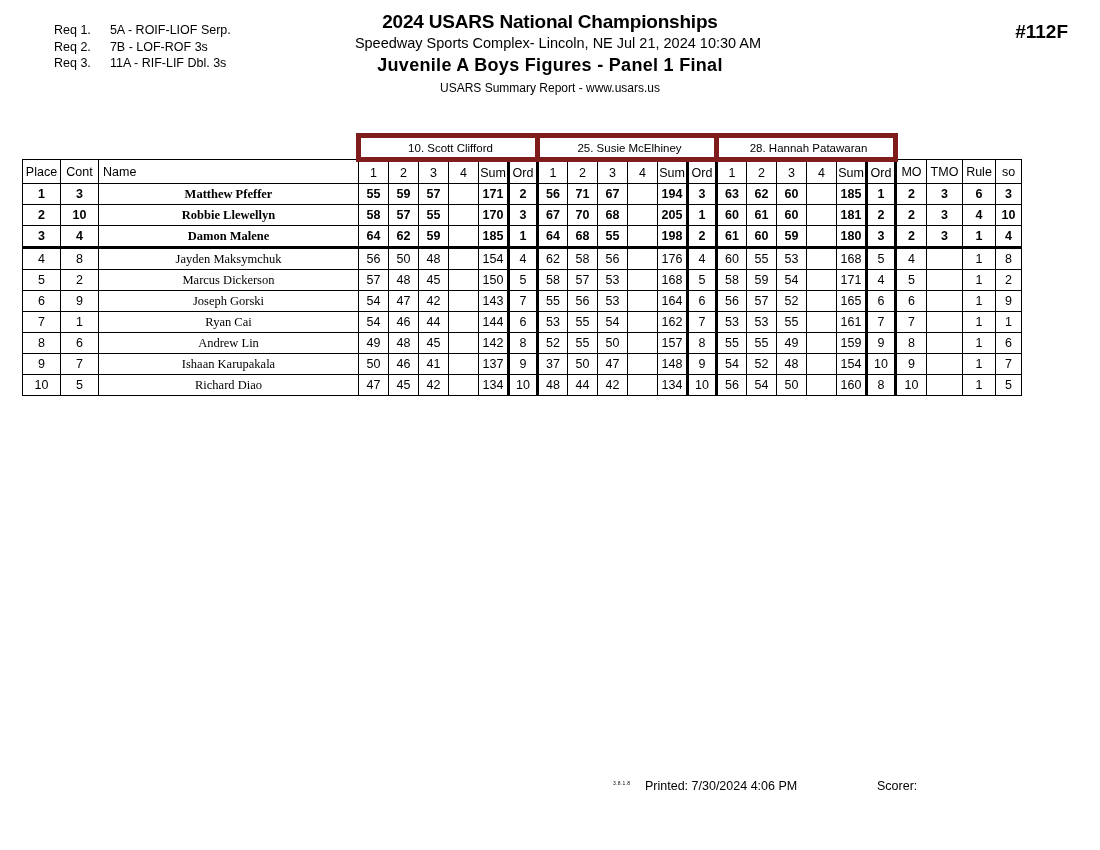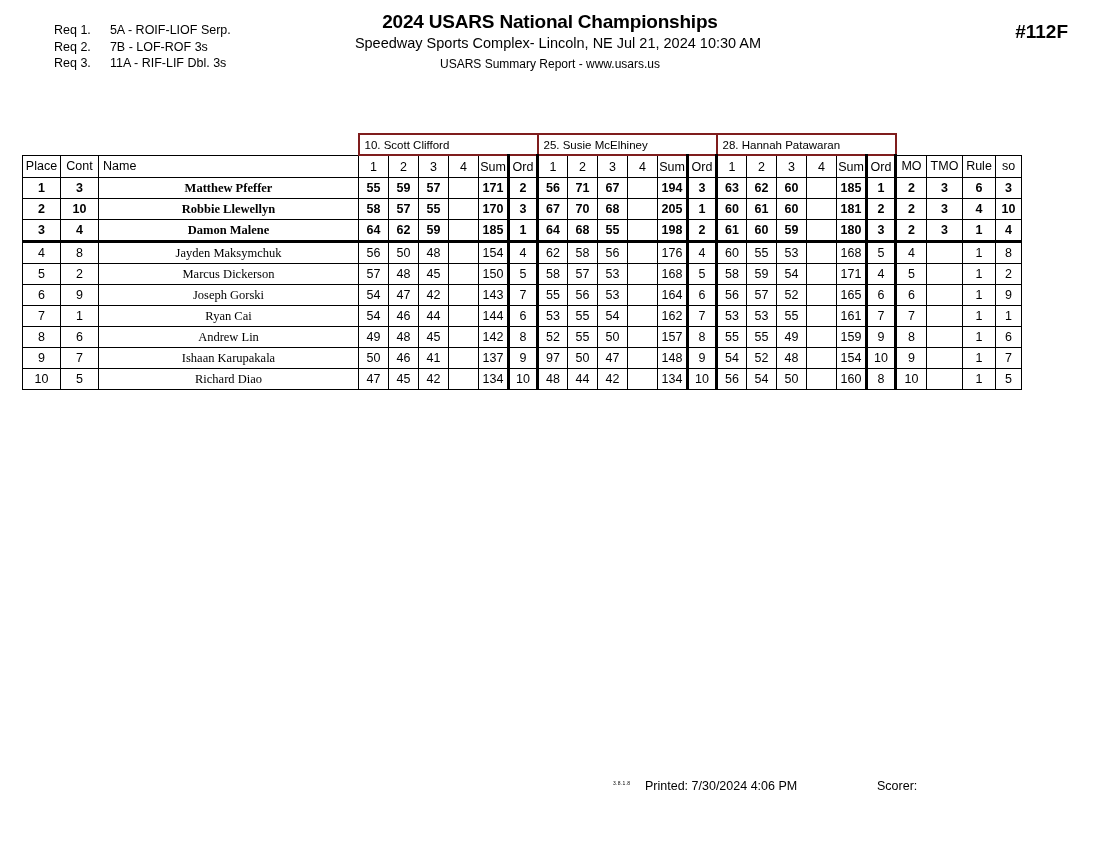--- a/index.html
+++ b/index.html
@@ -92,22 +92,22 @@
     overflow: hidden;
     white-space: nowrap;
   }
 
   
   tr.judgerow td {
     border: none;
     height: 19px;
   }
   tr.judgerow td.jbox {
-    border: 2px solid #7f1d1d;
-    text-align: left;
+    border: 5px solid #7f1d1d;
+    text-align: center;
     padding-left: 5px;
     font-size: 11.5px;
   }
   tr.judgerow td.blank { border: none; }
 
   
   tr.hdr td {
     font-size: 12.5px;
     height: 21px;
   }
@@ -181,20 +181,21 @@
   <span class="req-line">
     <span class="req-lbl">Req</span>
     <span class="req-num">3.</span>
     <span class="req-txt">11A - RIF-LIF Dbl. 3s</span>
   </span>
 </div>
 
 <div id="titleblock">
   <div class="t1">2024 USARS National Championships</div>
   <div class="t2">Speedway Sports Complex- Lincoln, NE  Jul 21, 2024  10:30 AM</div>
+  <div class="t3">Juvenile A Boys Figures - Panel 1 Final</div>
   <div class="t4">USARS Summary Report - www.usars.us</div>
 </div>
 
 <div id="eventno">#112F</div>
 
 <div id="sheet">
   <table class="grid">
     <colgroup>
       <col class="c-place">
         <col class="c-cont">
@@ -489,21 +490,21 @@
         <tr>
           <td>9</td>
           <td>7</td>
           <td class="name">Ishaan Karupakala</td>
           <td>50</td>
           <td>46</td>
           <td>41</td>
           <td></td>
           <td>137</td>
           <td class="ord tl tr">9</td>
-          <td>97</td>
+          <td>37</td>
           <td>50</td>
           <td>47</td>
           <td></td>
           <td>148</td>
           <td class="ord tl tr">9</td>
           <td>54</td>
           <td>52</td>
           <td>48</td>
           <td></td>
           <td>154</td>

